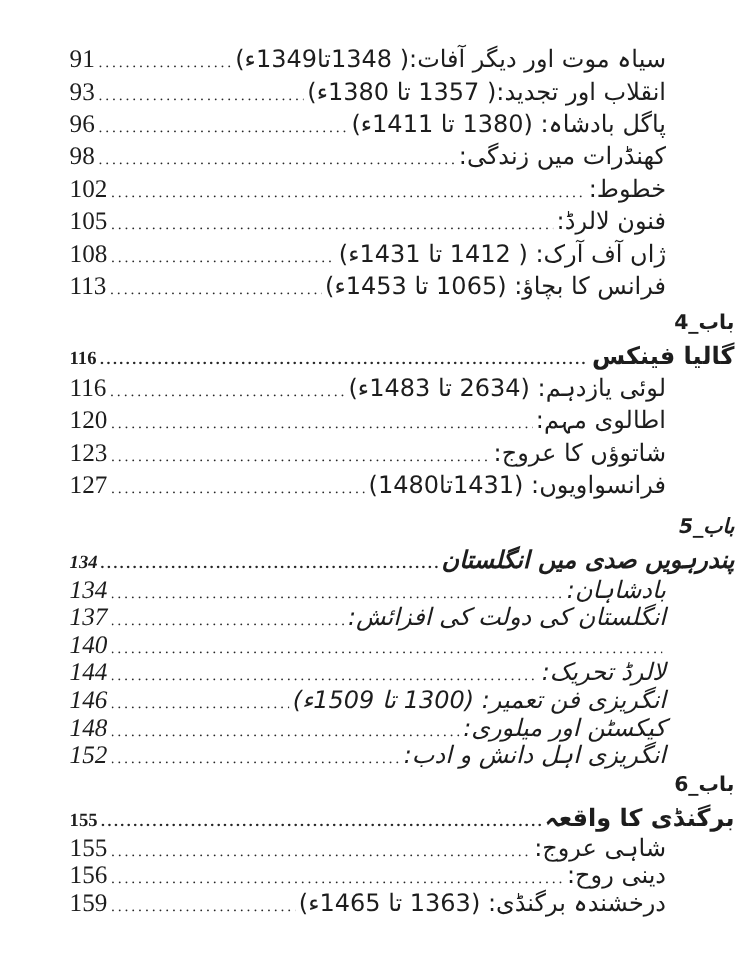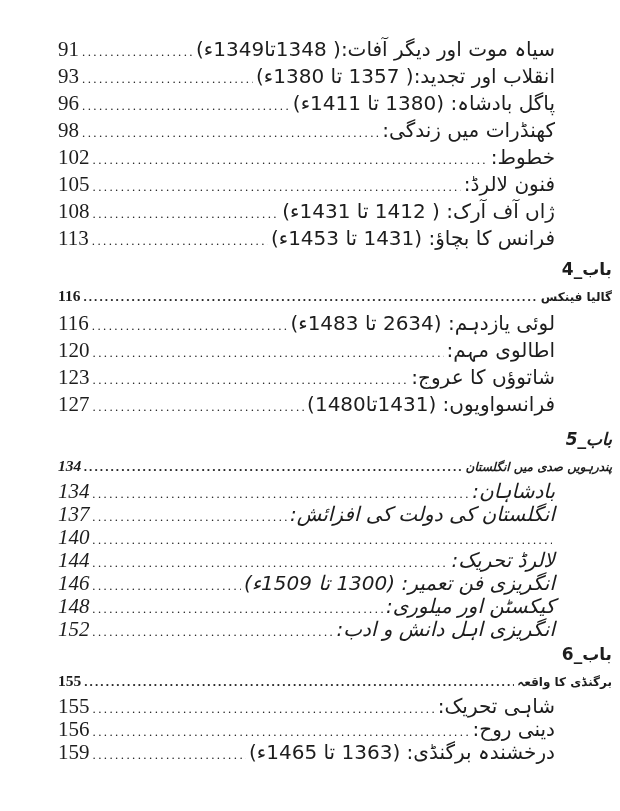--- a/index.html
+++ b/index.html
@@ -52,21 +52,21 @@
     font-weight:bold;
     font-size:17px;
     height:26px;line-height:26px;
     letter-spacing:.5px;
   }
   .chapter-title-row{
     height:28px;line-height:28px;
     padding-right:0;
     font-weight:bold;
   }
-  .chapter-title-row .title{font-size:12px;}
+  .chapter-title-row .title{font-size:20px;}
   .chapter-title-row .num{font-weight:bold;font-size:15.5px;}
   .chapter-title-row .dots{font-weight:bold;letter-spacing:2.1px;}
   
   .sec-0{margin-top:0;}
   .sec-1{margin-top:4px;}
   .sec-2{margin-top:8px;font-style:italic;}
   .sec-3{}
   .sec-2 .entry,.sec-3 .entry{height:23px;line-height:23px;}
 </style>
 </head>
@@ -104,21 +104,21 @@
           <span class="title">فنون لالرڈ:</span>
           <span class="dots">..........................................................................................................................................................................</span>
           <span class="num">105</span>
         </div>
         <div class="row entry">
           <span class="title">ژاں آف آرک: ( 1412 تا 1431ء)</span>
           <span class="dots">..........................................................................................................................................................................</span>
           <span class="num">108</span>
         </div>
         <div class="row entry">
-          <span class="title">فرانس کا بچاؤ: (1431 تا 1453ء)</span>
+          <span class="title">فرانس کا بچاؤ: (1065 تا 1453ء)</span>
           <span class="dots">..........................................................................................................................................................................</span>
           <span class="num">113</span>
         </div>
       </div>
       <div class="section sec-1">
         <div class="chap-heading">باب_4</div>
         <div class="row chapter-title-row">
           <span class="title">گالیا فینکس</span>
           <span class="dots">..........................................................................................................................................................................</span>
           <span class="num">116</span>
@@ -187,21 +187,21 @@
         </div>
       </div>
       <div class="section sec-3">
         <div class="chap-heading">باب_6</div>
         <div class="row chapter-title-row">
           <span class="title">برگنڈی کا واقعہ</span>
           <span class="dots">..........................................................................................................................................................................</span>
           <span class="num">155</span>
         </div>
         <div class="row entry">
-          <span class="title">شاہی تحریک:</span>
+          <span class="title">شاہی عروج:</span>
           <span class="dots">..........................................................................................................................................................................</span>
           <span class="num">155</span>
         </div>
         <div class="row entry">
           <span class="title">دینی روح:</span>
           <span class="dots">..........................................................................................................................................................................</span>
           <span class="num">156</span>
         </div>
         <div class="row entry">
           <span class="title">درخشندہ برگنڈی: (1363 تا 1465ء)</span>

